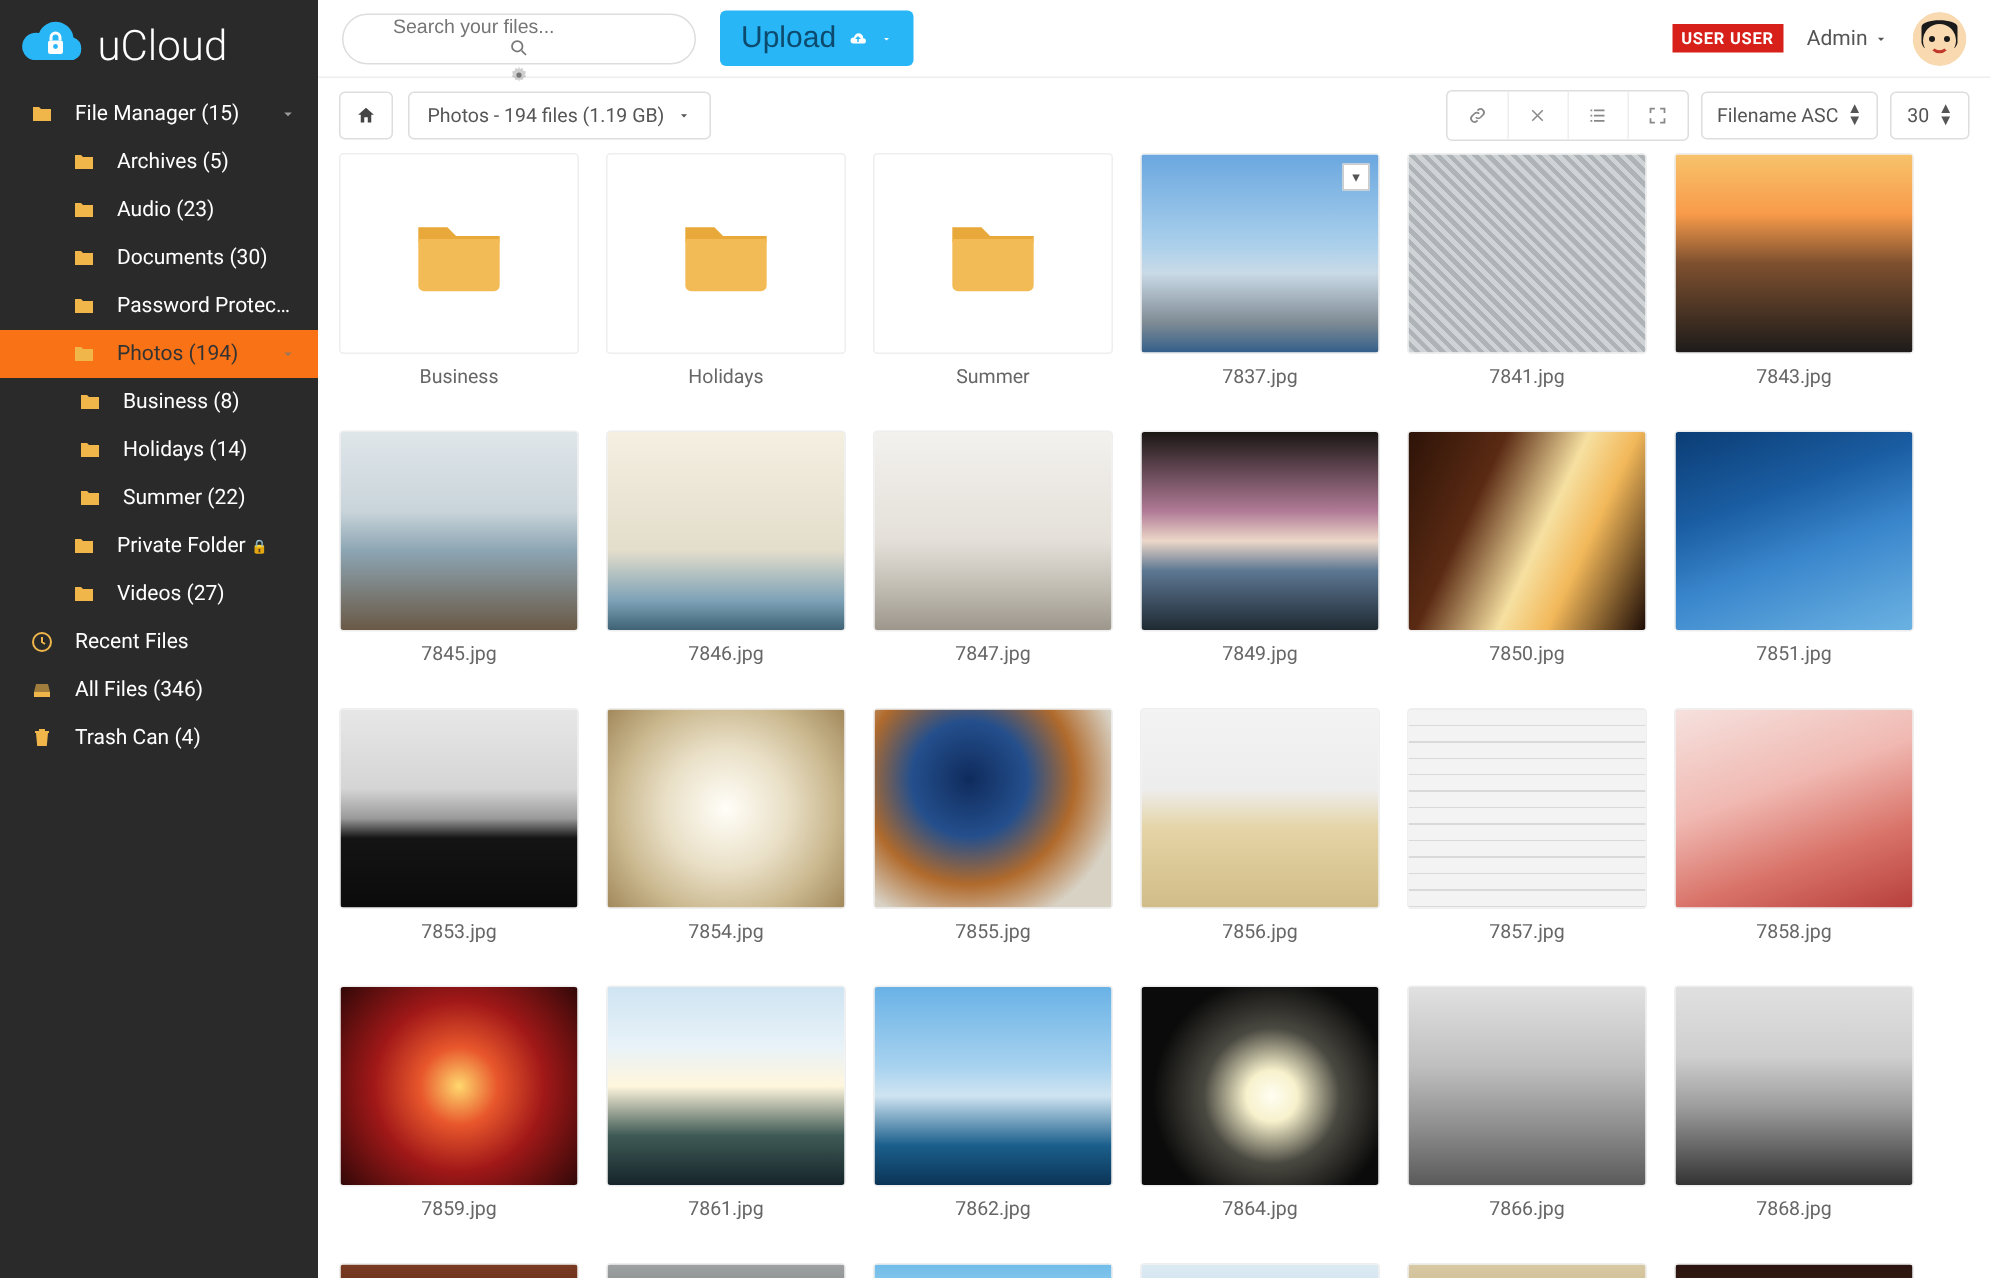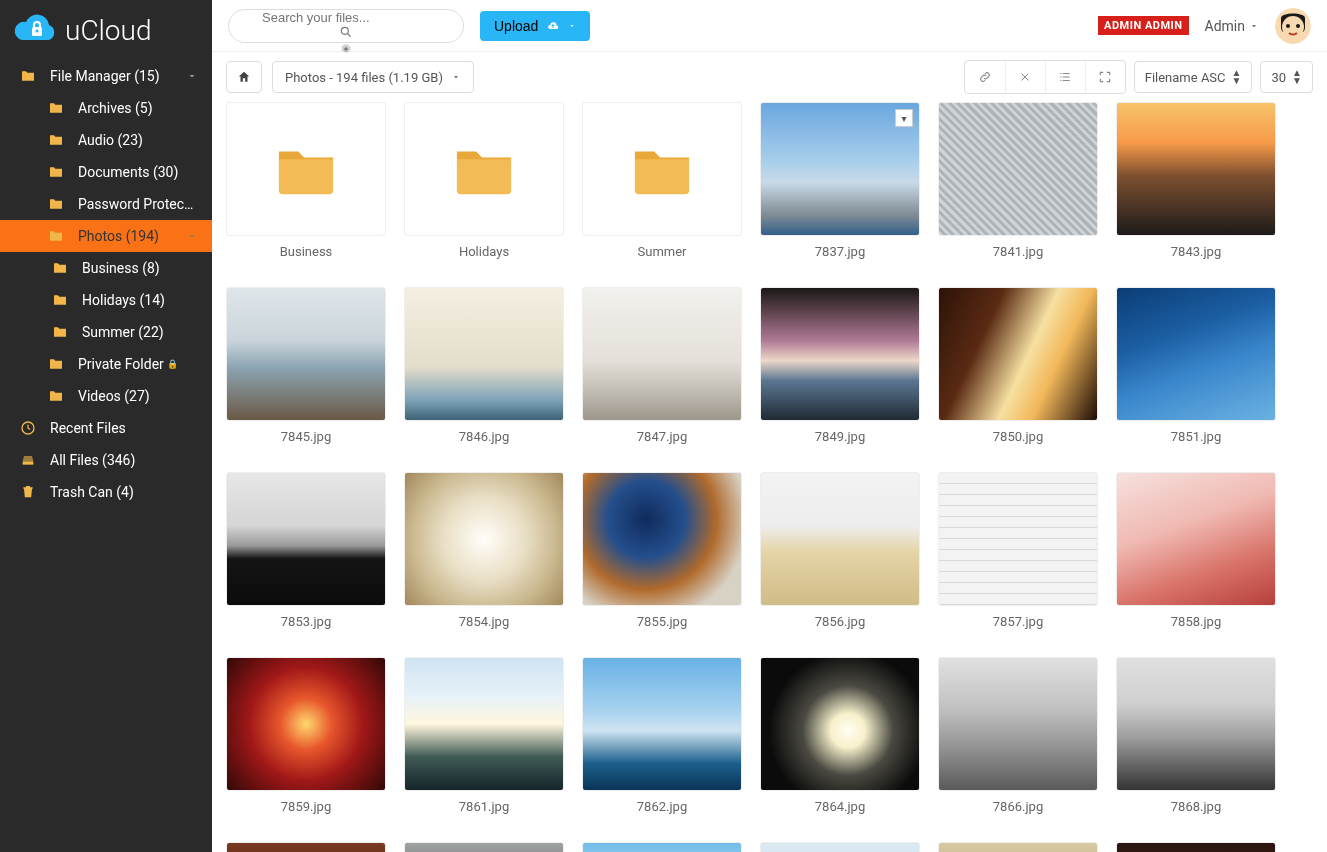--- a/index.html
+++ b/index.html
@@ -14,21 +14,21 @@
 .nav-item .chev { margin-left: auto; opacity: .7; }
 .nav-item.sub { padding-left: 48px; }
 .nav-item.subsub { padding-left: 52px; }
 .nav-item.active { background: #f97316; color: #333; }
 .nav-item .label { overflow:hidden; text-overflow:ellipsis; }
 .main { flex: 1; display: flex; flex-direction: column; }
 .topbar { height: 52px; border-bottom: 1px solid #eee; display: flex; align-items: center; padding: 0 16px; gap: 16px; }
 .search-wrap { position: relative; display: flex; align-items: center; background:#fff; border:1px solid #ddd; border-radius: 18px; height: 34px; width: 236px; flex-direction: column; }
 .search-input { border: none; outline: none; background: transparent; flex:1; padding: 0 8px 0 16px; font-size: 13px; color:#666; }
 .search-btn, .search-gear { width: 28px; text-align:center; color:#777; cursor:pointer; }
-.upload-btn { background: #29b6f6; color:#000000; border:none; border-radius:4px; padding: 7px 14px; font-size:14px; cursor:pointer; display:flex; align-items:center; gap:8px;}
+.upload-btn { background: #29b6f6; color:#0c4a6e; border:none; border-radius:4px; padding: 7px 14px; font-size:20px; cursor:pointer; display:flex; align-items:center; gap:8px;}
 .top-right { margin-left:auto; display:flex; align-items:center; gap:16px; }
 .badge { background:#d8201b; color:#fff; font-size:11px; font-weight:bold; padding:3px 6px; letter-spacing:.5px; }
 .user-dd { font-size:14px; color:#555; cursor:pointer; display:flex; align-items:center; gap:4px;}
 .avatar { width:36px; height:36px; border-radius:50%; overflow:hidden; }
 .breadcrumb-bar { display:flex; align-items:center; padding:8px 14px; gap:10px; }
 .crumb-home { width:36px; height:32px; border:1px solid #ddd; border-radius:4px; display:flex; align-items:center; justify-content:center; cursor:pointer; background:#fff;}
 .crumb-current { height:32px; border:1px solid #ddd; border-radius:4px; display:flex; align-items:center; padding:0 12px; cursor:pointer; background:#fff; gap:8px; font-size:13px; color:#555;}
 .toolbar-right { margin-left:auto; display:flex; gap:8px; align-items:center; }
 .btn-group { display:flex; border:1px solid #ddd; border-radius:4px; overflow:hidden; background:#fff;}
 .btn-group .tbtn { width:40px; height:32px; display:flex; align-items:center; justify-content:center; cursor:pointer; color:#666; border-left:1px solid #eee;}
@@ -172,21 +172,21 @@
       <button class="upload-btn">
         <span>Upload</span>
         <svg width="14" height="12" viewBox="0 0 24 24">
             <path fill="#fff" d="M19 18H6a4 4 0 1 1 .7-7.95A6 6 0 0 1 19 11a3.5 3.5 0 0 1 0 7zM12 8l-4 4h3v4h2v-4h3z"></path>
           </svg>
         <svg width="8" height="8" viewBox="0 0 24 24">
             <path fill="#fff" d="M7 10l5 5 5-5z"></path>
           </svg>
       </button>
       <div class="top-right">
-        <span class="badge">ADMIN ADMIN</span>
+        <span class="badge">USER USER</span>
         <div class="user-dd">
           <span>Admin</span>
           <svg width="10" height="10" viewBox="0 0 24 24">
               <path fill="#555" d="M7 10l5 5 5-5z"></path>
             </svg>
         </div>
         <div class="avatar">
           <svg width="36" height="36" viewBox="0 0 36 36">
               <circle cx="18" cy="18" r="18" fill="#f8d9b0"></circle>
               <path d="M6 10c0-6 24-6 24 0v10c0 2-2 4-2 4H8s-2-2-2-4z" fill="#1a1a1a"></path>

